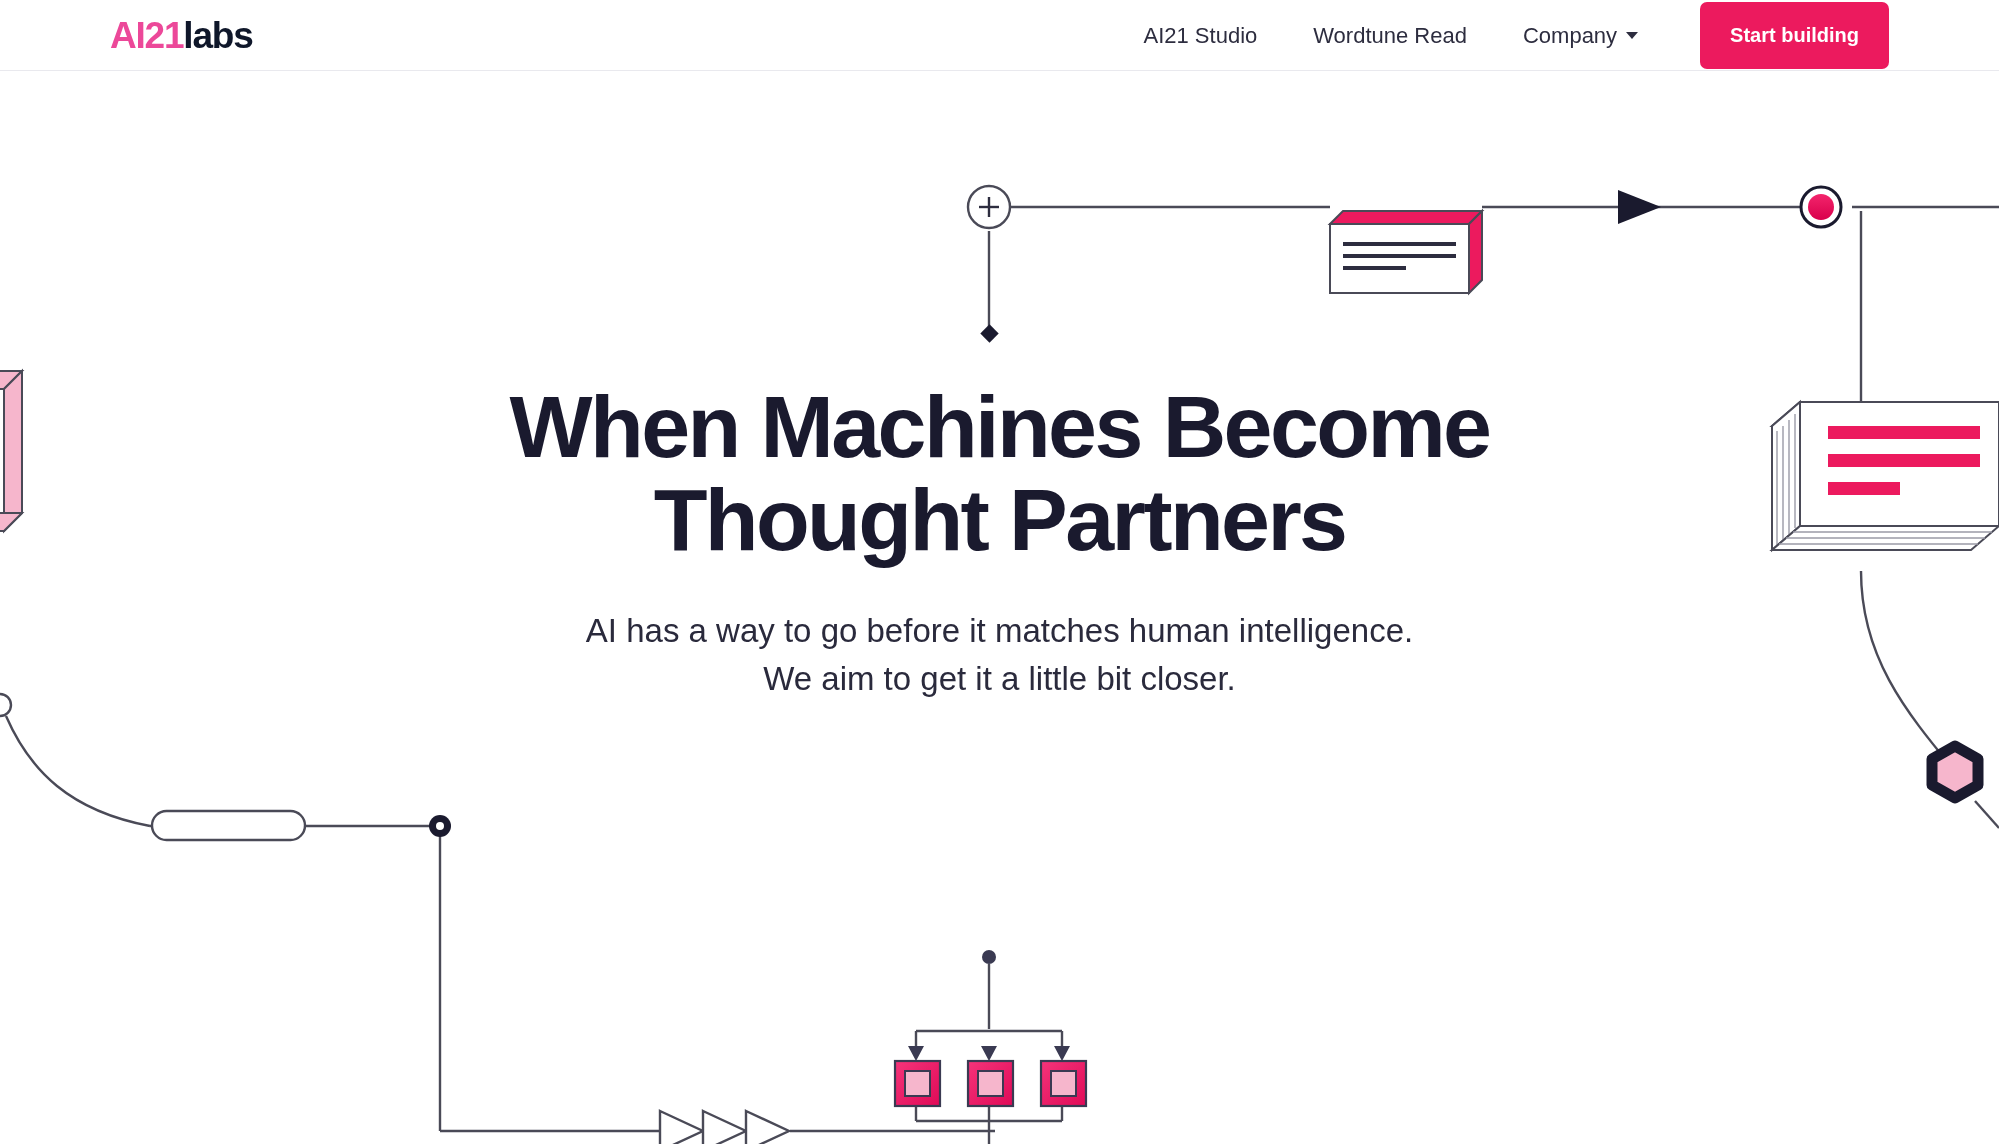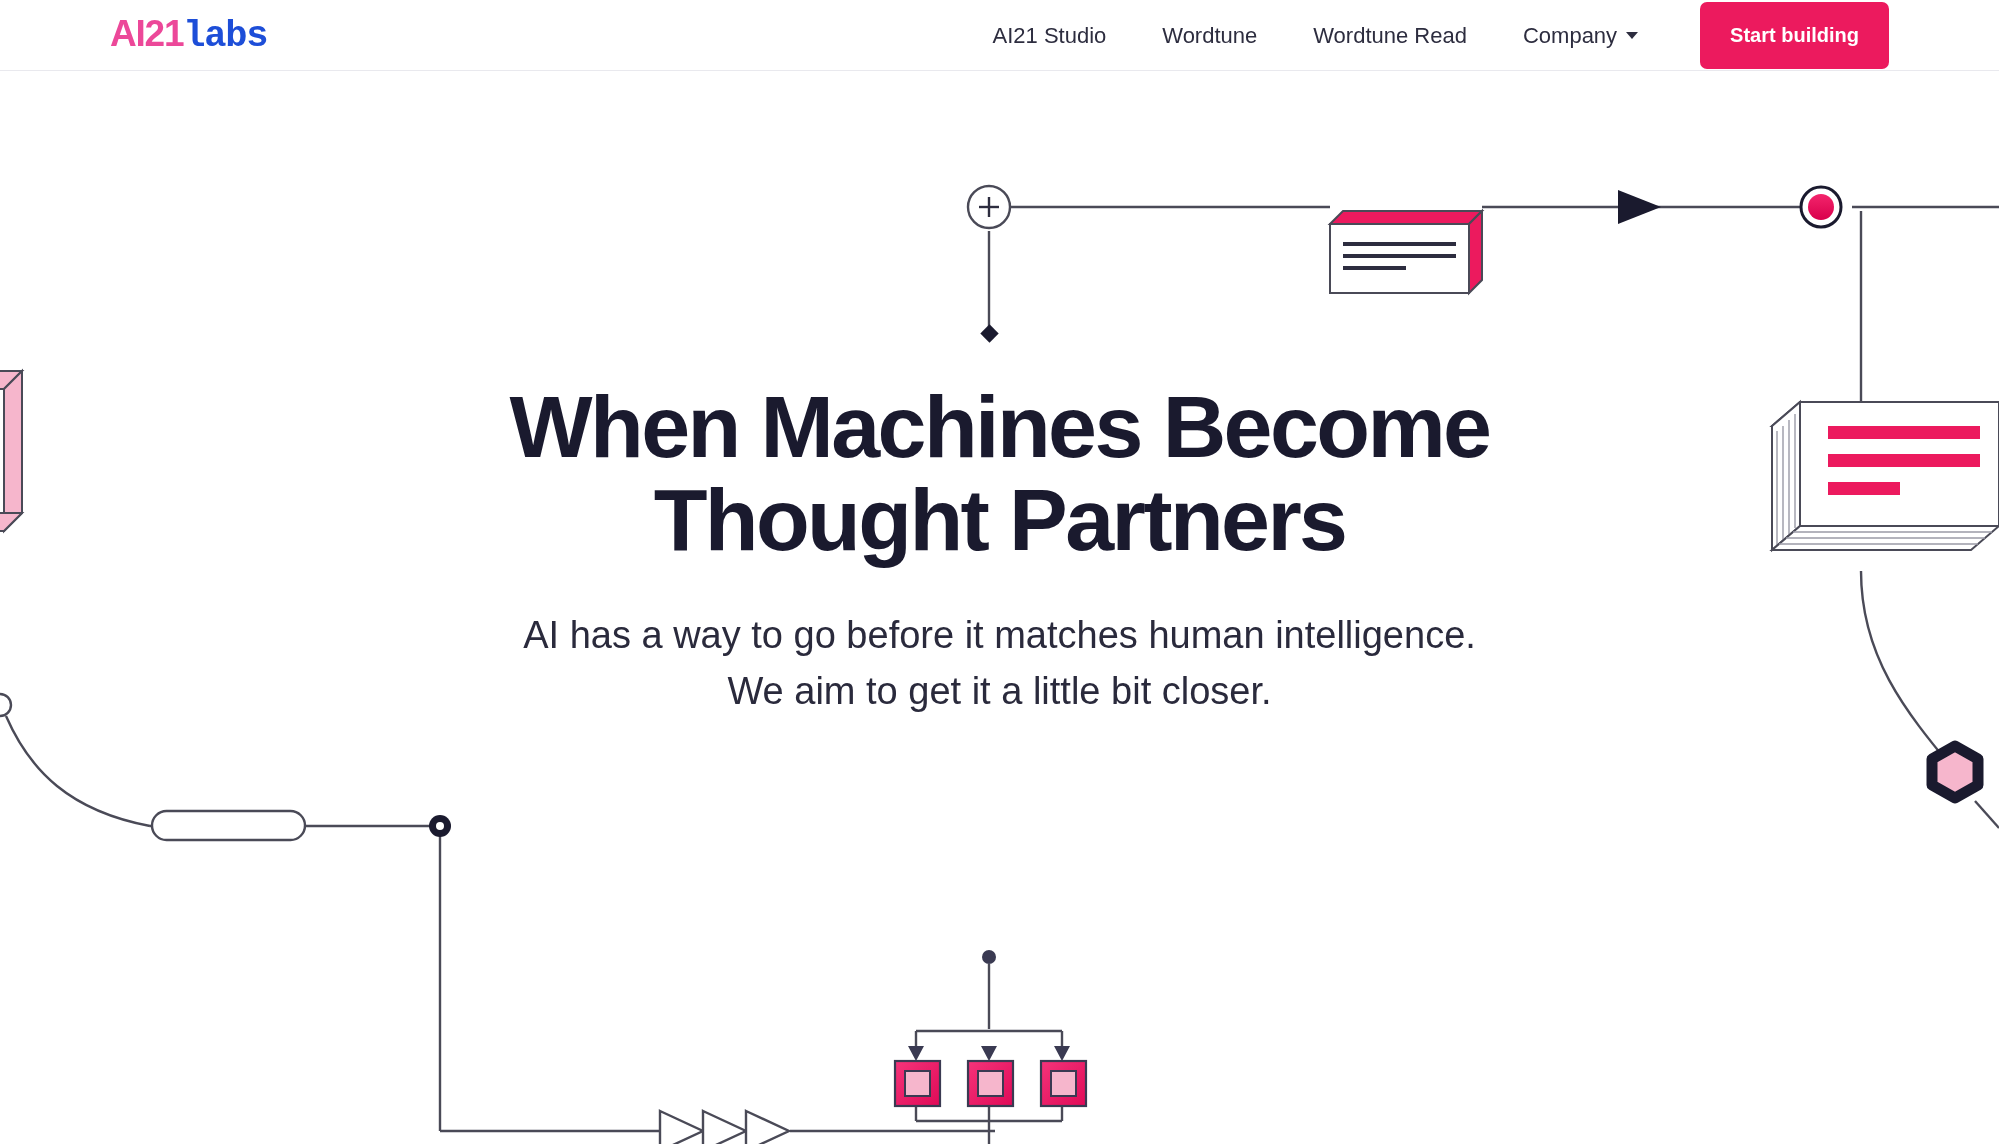--- a/index.html
+++ b/index.html
@@ -38,21 +38,21 @@
     transform: translateY(-50%);
     font-size: 37px;
     font-weight: 700;
     letter-spacing: -1.2px;
     line-height: 1;
     white-space: nowrap;
     display: flex;
     align-items: baseline;
   }
   #logo .logo-ai21 { color: #ec4899; }
-  #logo .logo-labs { color: #1d4ed8; font-family: Liberation Mono, monospace; }
+  #logo .logo-labs { color: #0f172a; }
 
   #nav {
     position: absolute;
     right: 110px;
     top: 0;
     height: 71px;
     display: flex;
     align-items: center;
     gap: 0;
   }
@@ -106,21 +106,21 @@
     font-size: 88px;
     font-weight: 700;
     line-height: 1.06;
     letter-spacing: -2.6px;
     color: #1a1a2e;
   }
   #hero-title .ht-line { display: block; }
 
   #hero-sub {
     margin-top: 40px;
-    font-size: 38px;
+    font-size: 33px;
     line-height: 1.48;
     color: #2a2a3c;
     font-weight: 400;
   }
   #hero-sub .hs-line { display: block; }
 
   
   #decor {
     position: absolute;
     top: 71px; left: 0;
@@ -301,23 +301,20 @@
       <span class="logo-ai21">AI21</span>
         <span class="logo-labs">labs</span>
     </div>
 
     <nav id="nav">
 
       <a class="nav-item">
         <span>AI21 Studio</span>
       </a>
 
-      <a class="nav-item">
-        <span>Wordtune</span>
-      </a>
 
       <a class="nav-item">
         <span>Wordtune Read</span>
       </a>
 
       <a class="nav-item">
         <span>Company</span>
         <span class="caret"></span>
       </a>
 

